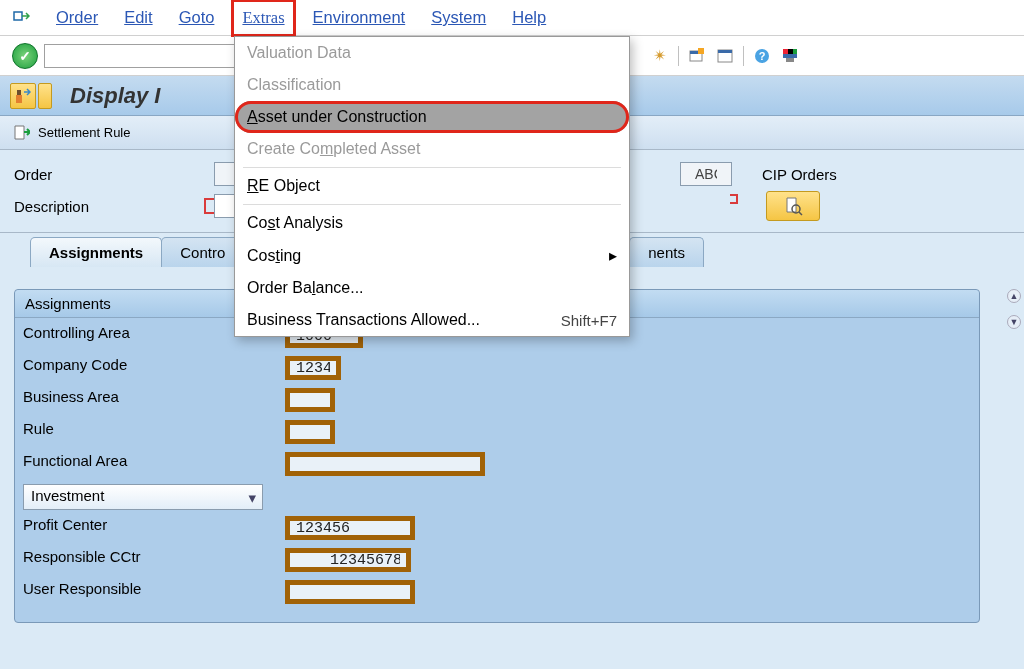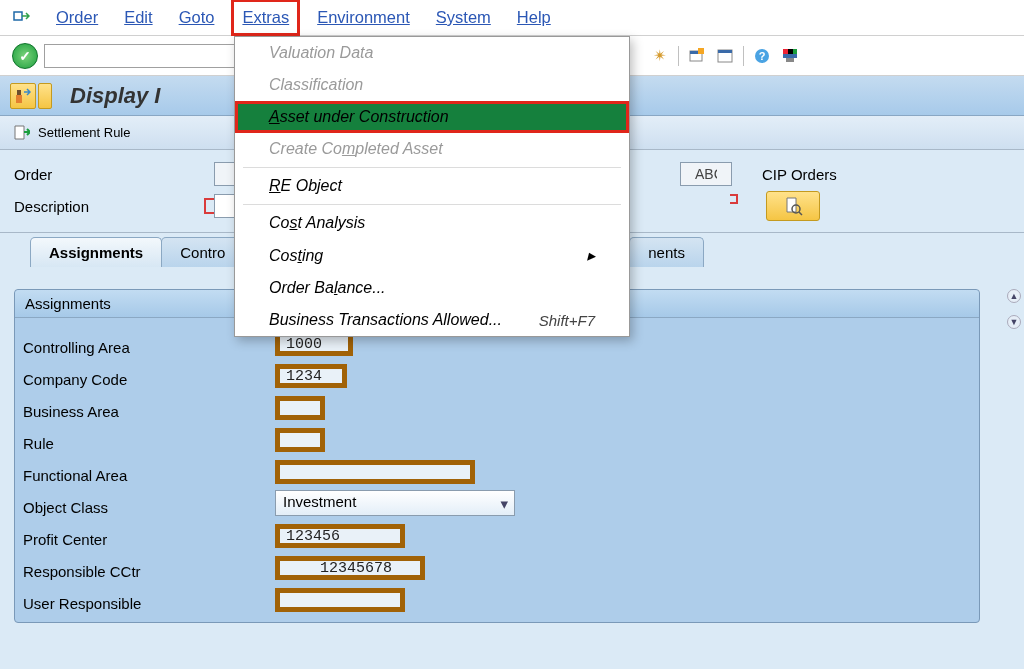--- a/index.html
+++ b/index.html
@@ -39,20 +39,21 @@
       color: #2b57b5;
       text-decoration: underline;
       cursor: pointer;
       font-size: 16.5px;
       position: relative;
     }
     .menubar-item.highlighted {
       outline: 3px solid #e0261a;
       outline-offset: 6px;
       padding: 0 2px;
+      font-family: Liberation Serif, serif;
     }
 
     
     .commandbar {
       background: #ffffff;
       height: 40px;
       display: flex;
       align-items: center;
       padding: 6px 12px;
       border-bottom: 1px solid #d0d0d0;
@@ -278,23 +279,23 @@
       font-size: 15px;
       background: linear-gradient(#c2dcf2, #a6c9e8);
       border-bottom: 1px solid #8ba8c3;
       border-radius: 4px 4px 0 0;
     }
     .group-body {
       padding: 6px 8px 0 8px;
     }
     .g-row {
       display: flex;
-      align-items: flex-end;
+      align-items: flex-start;
       height: 32px;
-      gap: 6px;
+      gap: 16px;
     }
     .g-label {
       width: 246px;
       font-size: 15px;
       color: #000;
     }
     .g-input {
       height: 24px;
       border: 5px solid #a16207;
       background: #e9f1f8;
@@ -349,34 +350,34 @@
       position: absolute;
       top: 36px;
       left: 234px;
       width: 396px;
       background: #ffffff;
       border: 1px solid #999;
       box-shadow: 3px 4px 10px rgba(0,0,0,0.25);
       z-index: 100;
     }
     .dd-item {
-      padding: 7px 34px;
+      padding: 7px 12px;
       font-size: 16px;
       display: flex;
       justify-content: space-between;
       align-items: center;
       cursor: pointer;
-      font-style: italic;
     }
     .dd-item.disabled {
       color: #9a9a9a;
       cursor: default;
     }
     .dd-item.highlight {
-      background: #15803d;
+      background: #a3a3a3;
+      border-radius: 16px;
     }
     .dd-item.red-box {
       outline: 3px solid #e0261a;
       outline-offset: -3px;
     }
     .dd-item .kb {
       font-size: 15px;
       color: #444;
     }
     .dd-sep {
@@ -542,45 +543,44 @@
 <div class="panel-wrap">
   <div class="group">
     <div class="group-title">Assignments</div>
     <div class="group-body" id="group-body">
         <div class="g-row">
           <span class="g-label">Controlling Area</span>
           <input class="g-input" value="1000" style="width: 78px;">
         </div>
         <div class="g-row">
           <span class="g-label">Company Code</span>
-          <input class="g-input" value="1234" style="width: 72px;">
+          <input class="g-input" value="1234" style="width: 56px;">
         </div>
         <div class="g-row">
           <span class="g-label">Business Area</span>
           <input class="g-input" style="width: 50px;">
         </div>
         <div class="g-row">
           <span class="g-label">Rule</span>
           <input class="g-input" style="width: 50px;">
         </div>
         <div class="g-row">
           <span class="g-label">Functional Area</span>
           <input class="g-input" style="width: 200px;">
         </div>
         <div class="g-row">
-          <span class="g-label">Object Class</span>
           <div class="g-select">Investment</div>
         </div>
         <div class="g-row">
           <span class="g-label">Profit Center</span>
           <input class="g-input" value="123456" style="width: 130px;">
         </div>
         <div class="g-row">
           <span class="g-label">Responsible CCtr</span>
-          <input class="g-input" value="12345678" style="width: 150px; padding-left: 40px;">
+          <input class="g-input" value="12345678" style="width: 126px; padding-left: 40px;">
         </div>
         <div class="g-row">
           <span class="g-label">User Responsible</span>
           <input class="g-input" style="width: 130px;">
         </div>
       </div>
   </div>
   <div class="panel-scroll">
     <div class="scroll-arrow">▲</div>
     <div class="scroll-arrow">▼</div>

